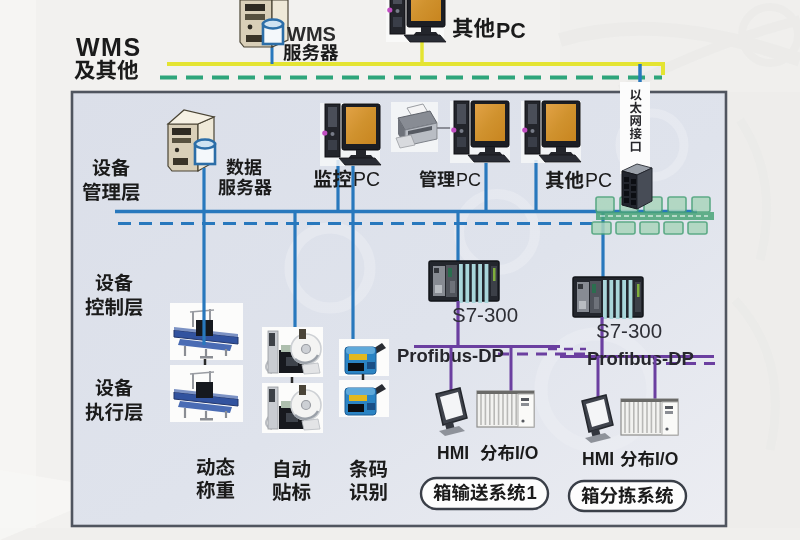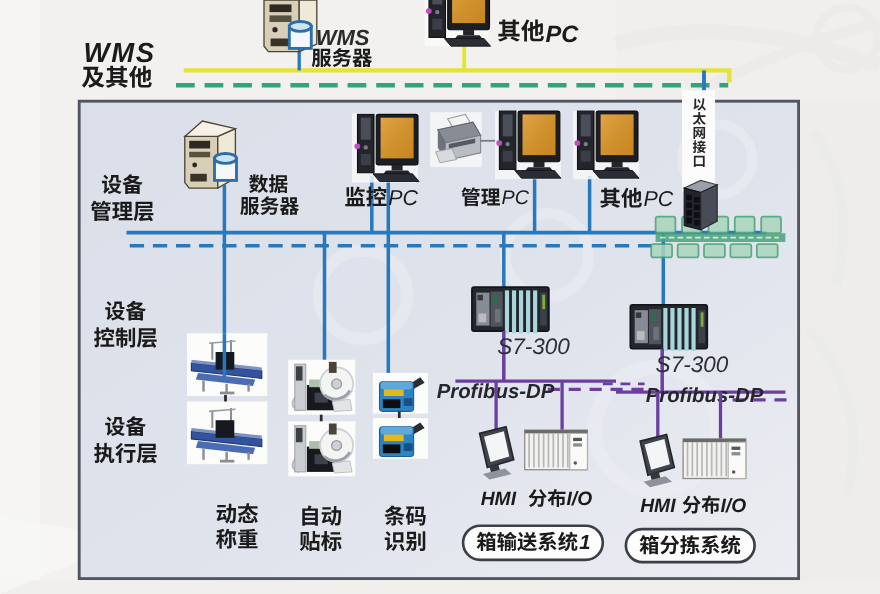--- a/index.html
+++ b/index.html
@@ -1,15 +1,15 @@
 <!DOCTYPE html>
 <html><head><meta charset="utf-8">
 <style>
 html,body{margin:0;padding:0;background:#f2f1ef;}
-#cv{position:relative;width:800px;height:540px;overflow:hidden;font-style:italic;}
+#cv{position:relative;width:800px;height:540px;overflow:hidden;}
 </style></head>
 <body>
 <div id="cv">
 <svg width="800" height="540" viewBox="0 0 800 540">
 <defs>
 <path id="g0" d="M392 738V501L269 453L316 347L392 377V103C392 -36 432 -75 576 -75C608 -75 764 -75 798 -75C924 -75 959 -25 975 125C942 132 894 152 867 171C858 57 847 33 788 33C754 33 616 33 586 33C520 33 510 42 510 103V424L607 462V148H720V506L823 547C822 416 820 349 817 332C813 313 805 309 792 309C780 309 752 310 730 311C744 285 754 234 756 201C792 200 840 201 870 215C903 229 922 256 926 306C932 349 934 470 935 645L939 664L857 695L836 680L819 668L720 629V845H607V585L510 547V738ZM242 846C191 703 104 560 14 470C33 441 66 376 77 348C99 371 120 396 141 424V-88H259V607C295 673 327 743 353 810Z"></path>
 <path id="g1" d="M358 690C414 618 476 516 501 452L611 518C581 582 519 676 461 746ZM741 807C726 383 655 134 354 11C382 -14 430 -69 446 -94C561 -38 645 34 707 126C774 53 841 -28 875 -85L981 -6C936 62 845 157 767 236C830 382 858 567 870 801ZM135 -7C164 21 210 51 496 203C486 230 471 282 465 317L275 221V781H143V204C143 150 97 108 69 89C90 69 124 21 135 -7Z"></path>
 <path id="g2" d="M551 46C661 6 775 -48 840 -86L955 -10C879 28 750 82 636 120ZM656 847V750H339V847H220V750H80V640H220V238H50V127H343C272 83 141 28 37 1C63 -23 97 -63 115 -88C221 -56 357 0 448 52L352 127H950V238H778V640H924V750H778V847ZM339 238V310H656V238ZM339 640H656V577H339ZM339 477H656V410H339Z"></path>
 <path id="g3" d="M688 839 576 795C629 688 702 575 779 482H248C323 573 390 684 437 800L307 837C251 686 149 545 32 461C61 440 112 391 134 366C155 383 175 402 195 423V364H356C335 219 281 87 57 14C85 -12 119 -61 133 -92C391 3 457 174 483 364H692C684 160 674 73 653 51C642 41 631 38 613 38C588 38 536 38 481 43C502 9 518 -42 520 -78C579 -80 637 -80 672 -75C710 -71 738 -60 763 -28C798 14 810 132 820 430V433C839 412 858 393 876 375C898 407 943 454 973 477C869 563 749 711 688 839Z"></path>
 <path id="g4" d="M599 728V162H716V728ZM809 829V54C809 37 802 31 784 31C766 31 709 31 652 33C669 -1 686 -56 691 -90C777 -91 837 -87 876 -67C915 -47 928 -13 928 53V829ZM189 701H382V563H189ZM80 806V457H498V806ZM205 436 202 374H53V265H193C176 147 136 56 21 -4C46 -25 78 -66 92 -94C235 -15 285 108 305 265H403C396 118 388 59 375 43C366 33 358 31 344 31C328 31 297 31 262 35C280 4 292 -44 294 -79C339 -80 381 -79 406 -75C435 -70 456 -61 476 -35C503 -1 512 94 521 328C522 343 523 374 523 374H315L318 436Z"></path>

